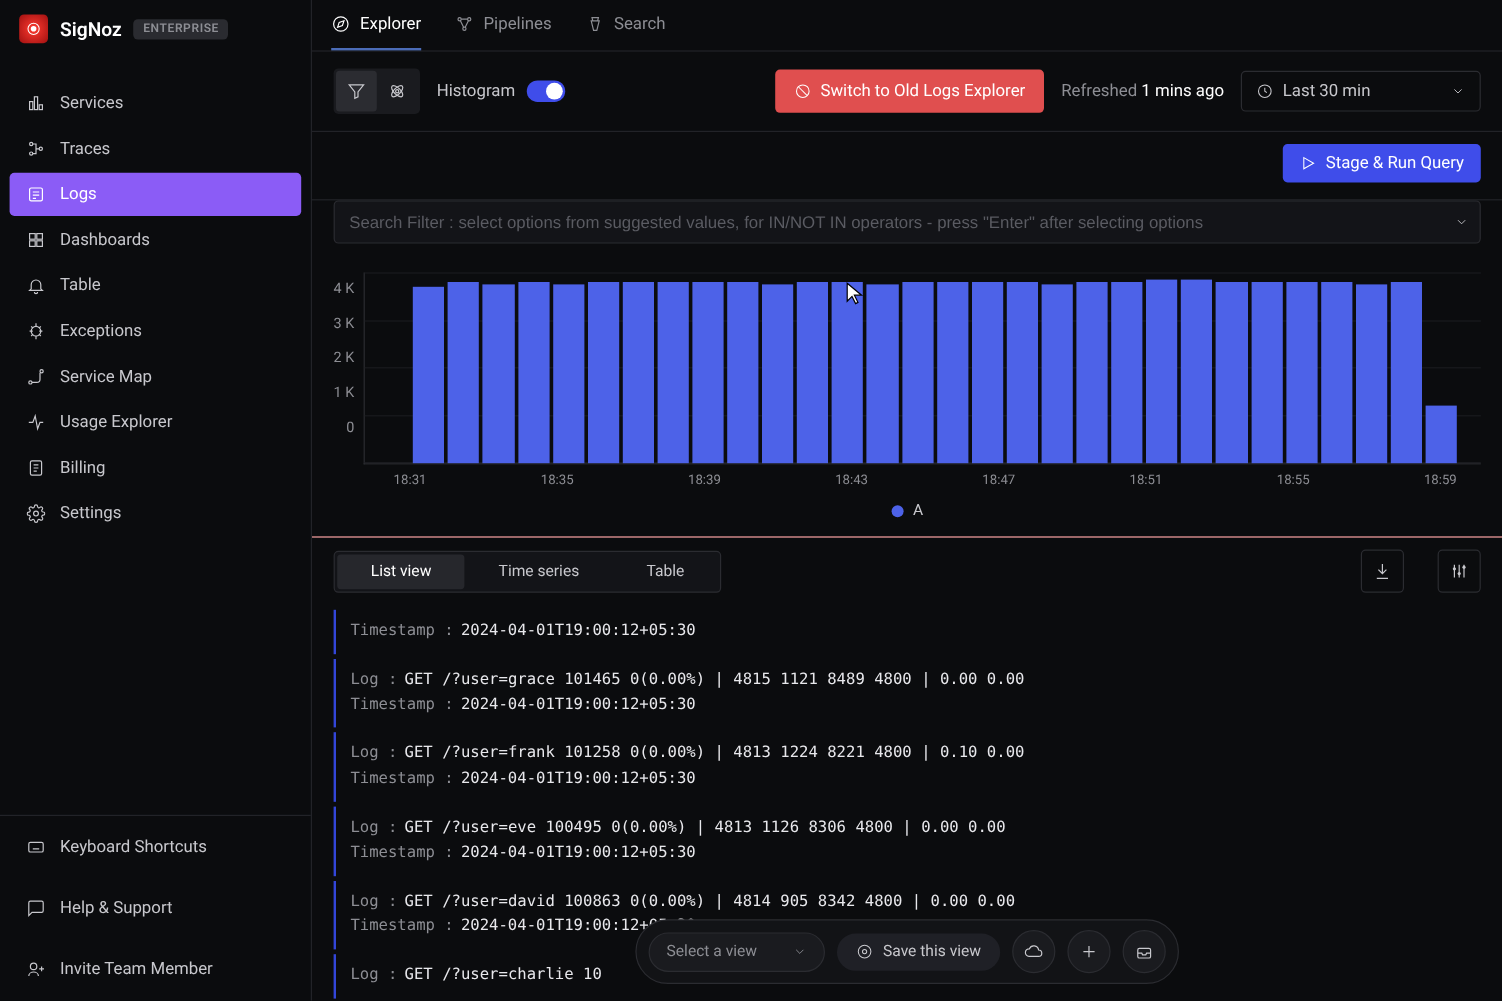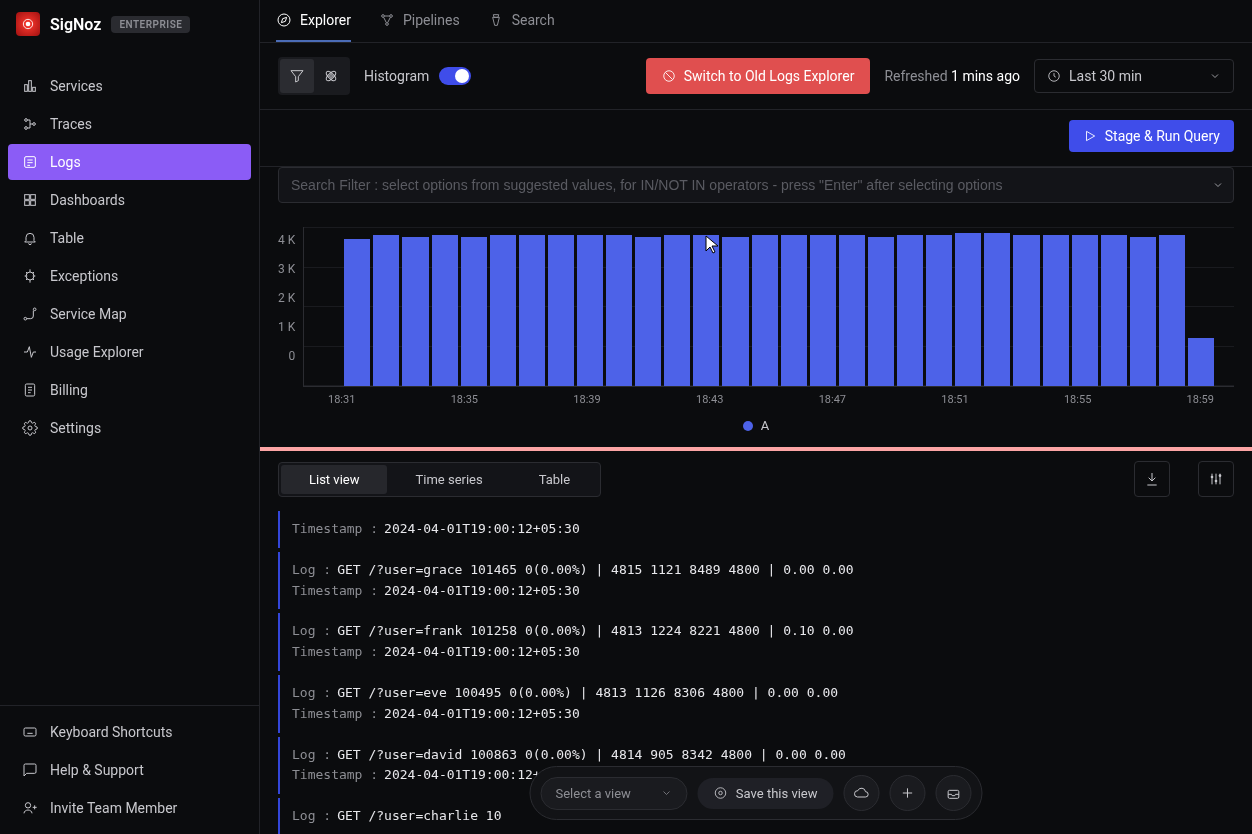--- a/index.html
+++ b/index.html
@@ -89,21 +89,21 @@
       height: 16px;
       flex-shrink: 0;
     }
 
     .sidebar-footer {
       margin-top: auto;
       padding: 8px;
       border-top: 1px solid #222328;
       display: flex;
       flex-direction: column;
-      gap: 2px;
+      gap: 15px;
       text-align: center;
     }
 
     
     .main {
       flex: 1;
       display: flex;
       flex-direction: column;
       min-width: 0;
       position: relative;
@@ -362,21 +362,21 @@
 
     .legend-label {
       font-size: 13px;
     }
 
     
     .view-row {
       display: flex;
       align-items: center;
       padding: 10px 18px;
-      border-top: 4px solid #fca5a5;
+      border-top: 1px solid #fca5a5;
       gap: 28px;
     }
 
     .view-tabs {
       display: flex;
       background: #131418;
       border: 1px solid #2b2c31;
       border-radius: 4px;
       padding: 2px;
     }

